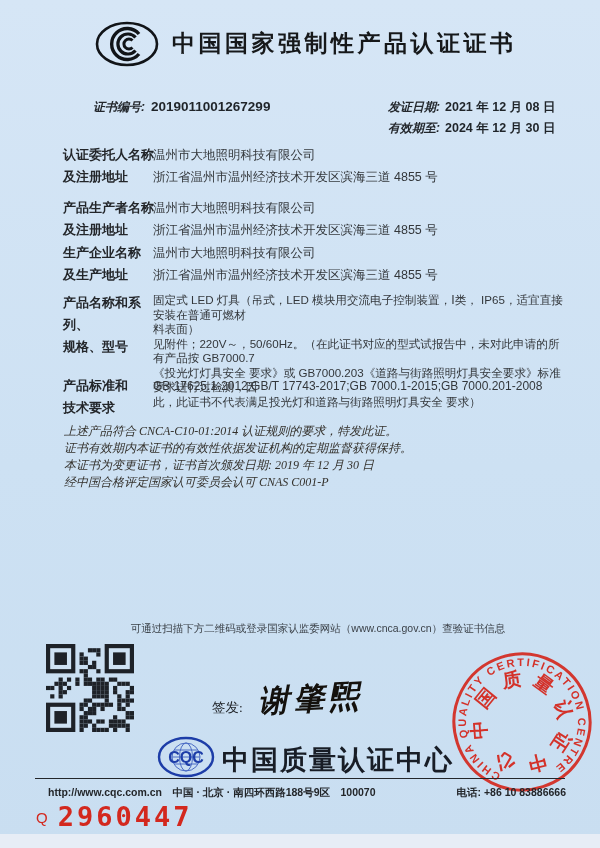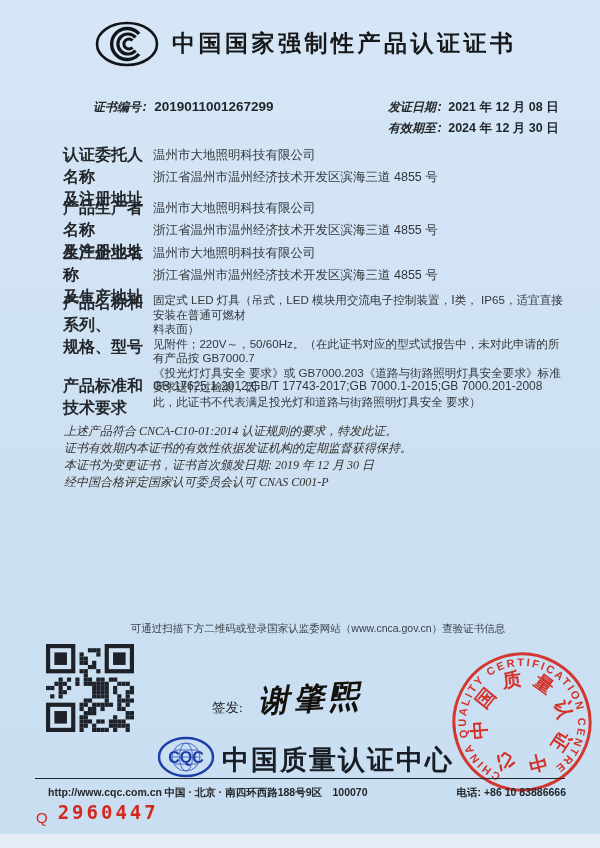--- a/index.html
+++ b/index.html
@@ -9,42 +9,42 @@
     background:linear-gradient(180deg,#d6e6f6 0%,#cde1f3 55%,#c9def1 100%);
     color:#2b2b2b;
   }
   .abs{position:absolute;}
   
   .title{
     left:172px;top:28px;font-size:23px;font-weight:bold;color:#16181a;
     letter-spacing:3.5px;white-space:nowrap;
   }
   
-  .lbl-serif{font-family:Liberation Mono, monospace;font-weight:bold;font-style:italic;font-size:12px;color:#23272c;}
+  .lbl-serif{font-family:Liberation Sans, sans-serif;font-weight:bold;font-style:italic;font-size:12px;color:#23272c;}
   .certno-row{left:93px;top:99px;font-size:13px;}
   .certno-val{font-weight:bold;color:#1f2429;font-size:13.5px;margin-left:6px;}
   .date-line{font-size:12.5px;white-space:nowrap;}
   .date-val{font-weight:bold;color:#1f2429;margin-left:5px;}
   
-  .flabel{left:63px;width:92px;font-size:16px;font-weight:bold;color:#23262a;line-height:22px;}
+  .flabel{left:63px;width:92px;font-size:13px;font-weight:bold;color:#23262a;line-height:22px;}
   .fvalue{left:153px;width:400px;font-size:12.5px;color:#33373b;line-height:22px;}
   .plines{left:153px;width:410px;font-size:11.6px;color:#33373b;line-height:14.5px;}
   .statement{font-family:"Liberation Serif","DejaVu Serif",serif;font-style:italic;font-size:12px;color:#33302b;line-height:17px;white-space:nowrap;}
   .qrnote{left:0;top:622px;width:600px;text-align:center;font-size:10.5px;color:#3b4148;padding-left:18px;}
   .signlbl{font-family:"Liberation Serif","DejaVu Serif",serif;font-weight:normal;font-size:13.5px;color:#23272c;}
   .signature{
     font-family:"Liberation Serif","DejaVu Serif",serif;font-style:italic;font-weight:bold;
     font-size:31px;color:#14110d;transform:rotate(-3deg);letter-spacing:4px;white-space:nowrap;
   }
   .orgname{font-size:27px;font-weight:bold;color:#181d26;letter-spacing:2px;white-space:nowrap;}
   .footline{left:35px;top:778px;width:530px;height:0;border-top:1.6px solid #23262a;}
   .foot{font-size:10.5px;font-weight:bold;color:#23262a;top:786px;white-space:nowrap;}
   .serial{left:36px;top:801px;color:#d3281e;display:flex;align-items:flex-start;}
   .serial .q{font-size:15px;margin-top:8px;margin-right:10px;}
-  .serial .num{font-size:19px;font-weight:bold;letter-spacing:3px;font-family:"DejaVu Sans Mono","Liberation Mono",monospace;}
+  .serial .num{font-size:27px;font-weight:bold;letter-spacing:3px;font-family:"DejaVu Sans Mono","Liberation Mono",monospace;}
   .bottom-strip{left:0;top:834px;width:600px;height:14px;background:#e7edf6;}
   svg text{font-family:"Liberation Sans","DejaVu Sans",sans-serif;}
 </style>
 </head>
 <body>
 
 <div class="abs" style="left:94px;top:20px;width:66px;height:48px;">
   <svg width="66" height="48" viewBox="0 0 66 48">
     <ellipse cx="33" cy="24" rx="30" ry="21" fill="none" stroke="#111418" stroke-width="2.6"></ellipse>
     <path d="M 45 14 A 15.5 15.5 0 1 0 45 34" fill="none" stroke="#111418" stroke-width="3.4"></path>
@@ -283,21 +283,21 @@
     <g transform="rotate(-8)">
       <text font-size="19" font-weight="bold" fill="#d4281e" letter-spacing="9" opacity="0.95">
         <textPath href="#sealInnerPath">中国质量认证中心</textPath>
       </text>
     </g>
   </svg>
 </div>
 
 <div class="abs footline"></div>
 <div class="abs foot" style="left:48px;">http://www.cqc.com.cn</div>
-<div class="abs foot" style="left:0;width:532px;text-align:center;">中国 · 北京 · 南四环西路188号9区　100070</div>
+<div class="abs foot" style="left:8px;width:532px;text-align:center;">中国 · 北京 · 南四环西路188号9区　100070</div>
 <div class="abs foot" style="right:34px;">电话: +86 10 83886666</div>
 
 <div class="abs serial">
   <span class="q">Q</span>
   <span class="num">2960447</span>
 </div>
 
 <div class="abs bottom-strip"></div>
 
 </body></html>

